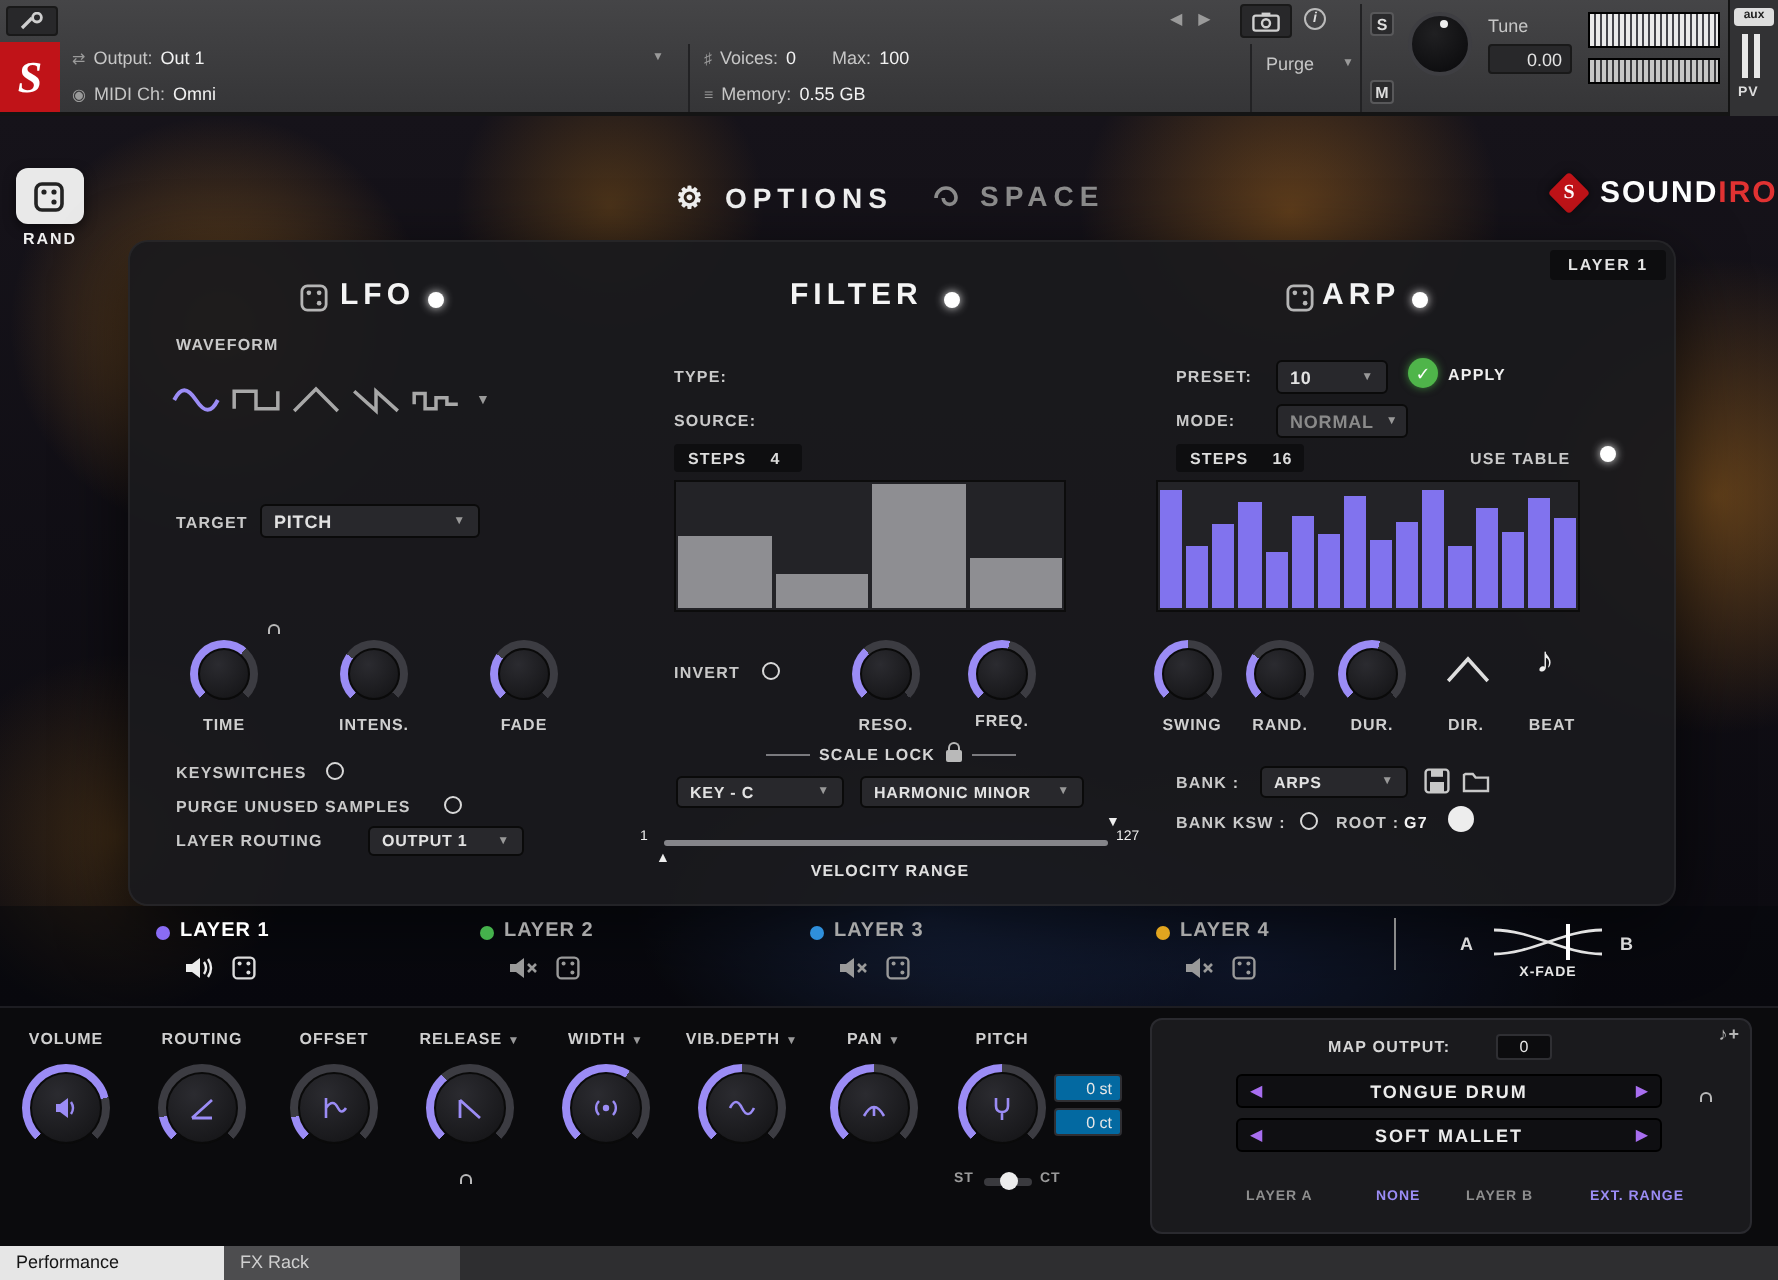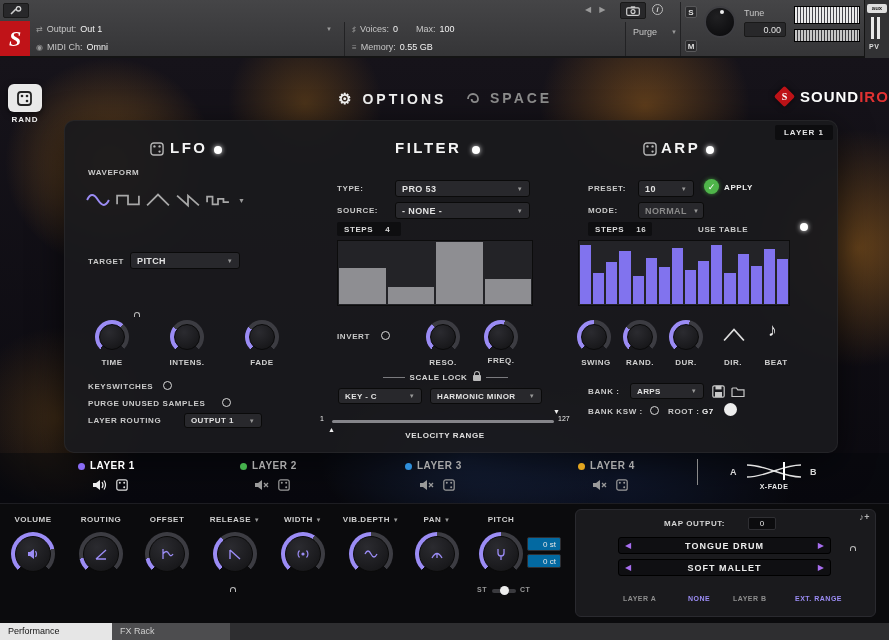--- a/index.html
+++ b/index.html
@@ -277,29 +277,21 @@
   <div class="abs dd" style="left:184px;top:413px;width:78px;height:15px;font-size:8px">
     <span>OUTPUT 1</span>
       <span class="arr">▼</span>
   </div>
 
   
   <div class="abs stitle" style="left:395px;top:139px">FILTER</div>
   <div class="abs pdot" style="left:472px;top:146px"></div>
 
   <div class="abs sl" style="left:337px;top:184px">TYPE:</div>
-  <div class="abs dd" style="left:395px;top:180px;width:135px;height:17px">
-    <span>PRO 53</span>
-      <span class="arr">▼</span>
-  </div>
   <div class="abs sl" style="left:337px;top:206px">SOURCE:</div>
-  <div class="abs dd" style="left:395px;top:202px;width:135px;height:17px">
-    <span>- NONE -</span>
-      <span class="arr">▼</span>
-  </div>
   <div class="abs chip" style="left:337px;top:222px;width:64px;height:14px">
     <span>STEPS</span>
       <span>4</span>
   </div>
   <div class="abs bars" style="left:337px;top:240px;width:196px;height:66px">
       <div class="bar" style="height: 58%; background: rgb(142, 142, 146);"></div>
       <div class="bar" style="height: 27%; background: rgb(142, 142, 146);"></div>
       <div class="bar" style="height: 100%; background: rgb(142, 142, 146);"></div>
       <div class="bar" style="height: 40%; background: rgb(142, 142, 146);"></div>
     </div>
@@ -361,21 +353,21 @@
 
   <div class="abs sl" style="left:588px;top:206px">MODE:</div>
   <div class="abs dd" style="left:638px;top:202px;width:66px;height:17px;color:#8a8a8a">
     <span>NORMAL</span>
       <span class="arr">▼</span>
   </div>
   <div class="abs chip" style="left:588px;top:222px;width:64px;height:14px">
     <span>STEPS</span>
       <span>16</span>
   </div>
-  <div class="abs sl" style="left:698px;top:225px">USE TABLE</div>
+  <div class="abs sl" style="left:735px;top:225px">USE TABLE</div>
   <div class="abs pdot" style="left:800px;top:223px"></div>
 
   <div class="abs bars" style="left:578px;top:240px;width:212px;height:66px">
       <div class="bar" style="height: 95%; background: rgb(129, 115, 238);"></div>
       <div class="bar" style="height: 50%; background: rgb(129, 115, 238);"></div>
       <div class="bar" style="height: 68%; background: rgb(129, 115, 238);"></div>
       <div class="bar" style="height: 85%; background: rgb(129, 115, 238);"></div>
       <div class="bar" style="height: 45%; background: rgb(129, 115, 238);"></div>
       <div class="bar" style="height: 75%; background: rgb(129, 115, 238);"></div>
       <div class="bar" style="height: 60%; background: rgb(129, 115, 238);"></div>

